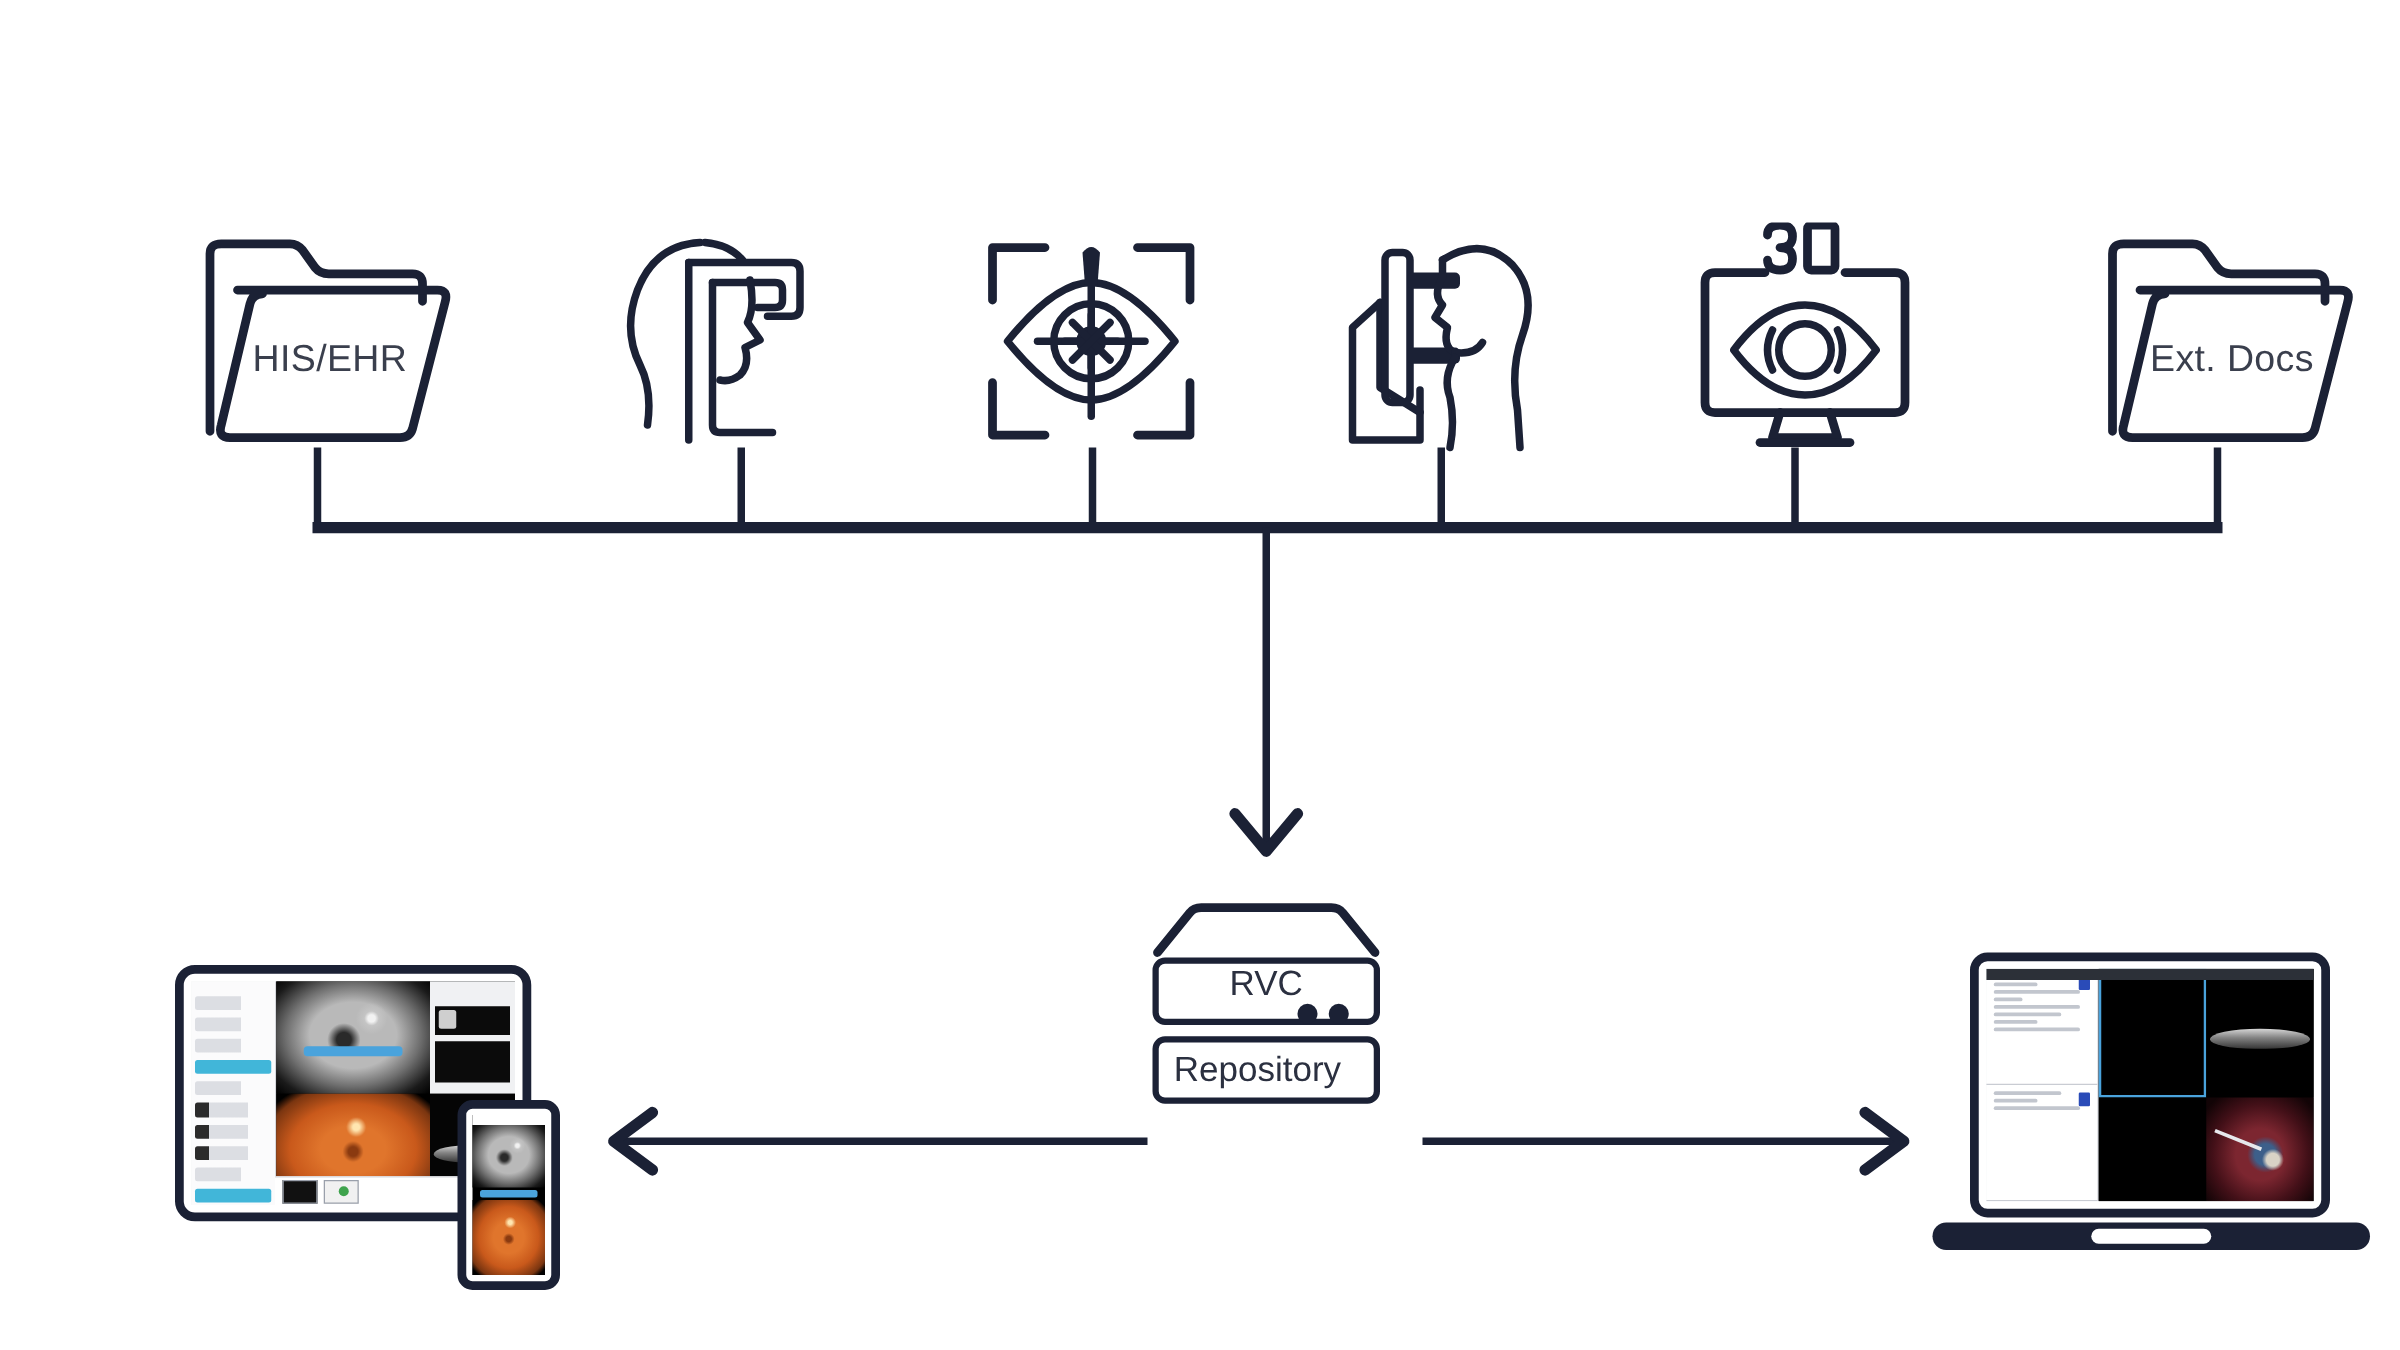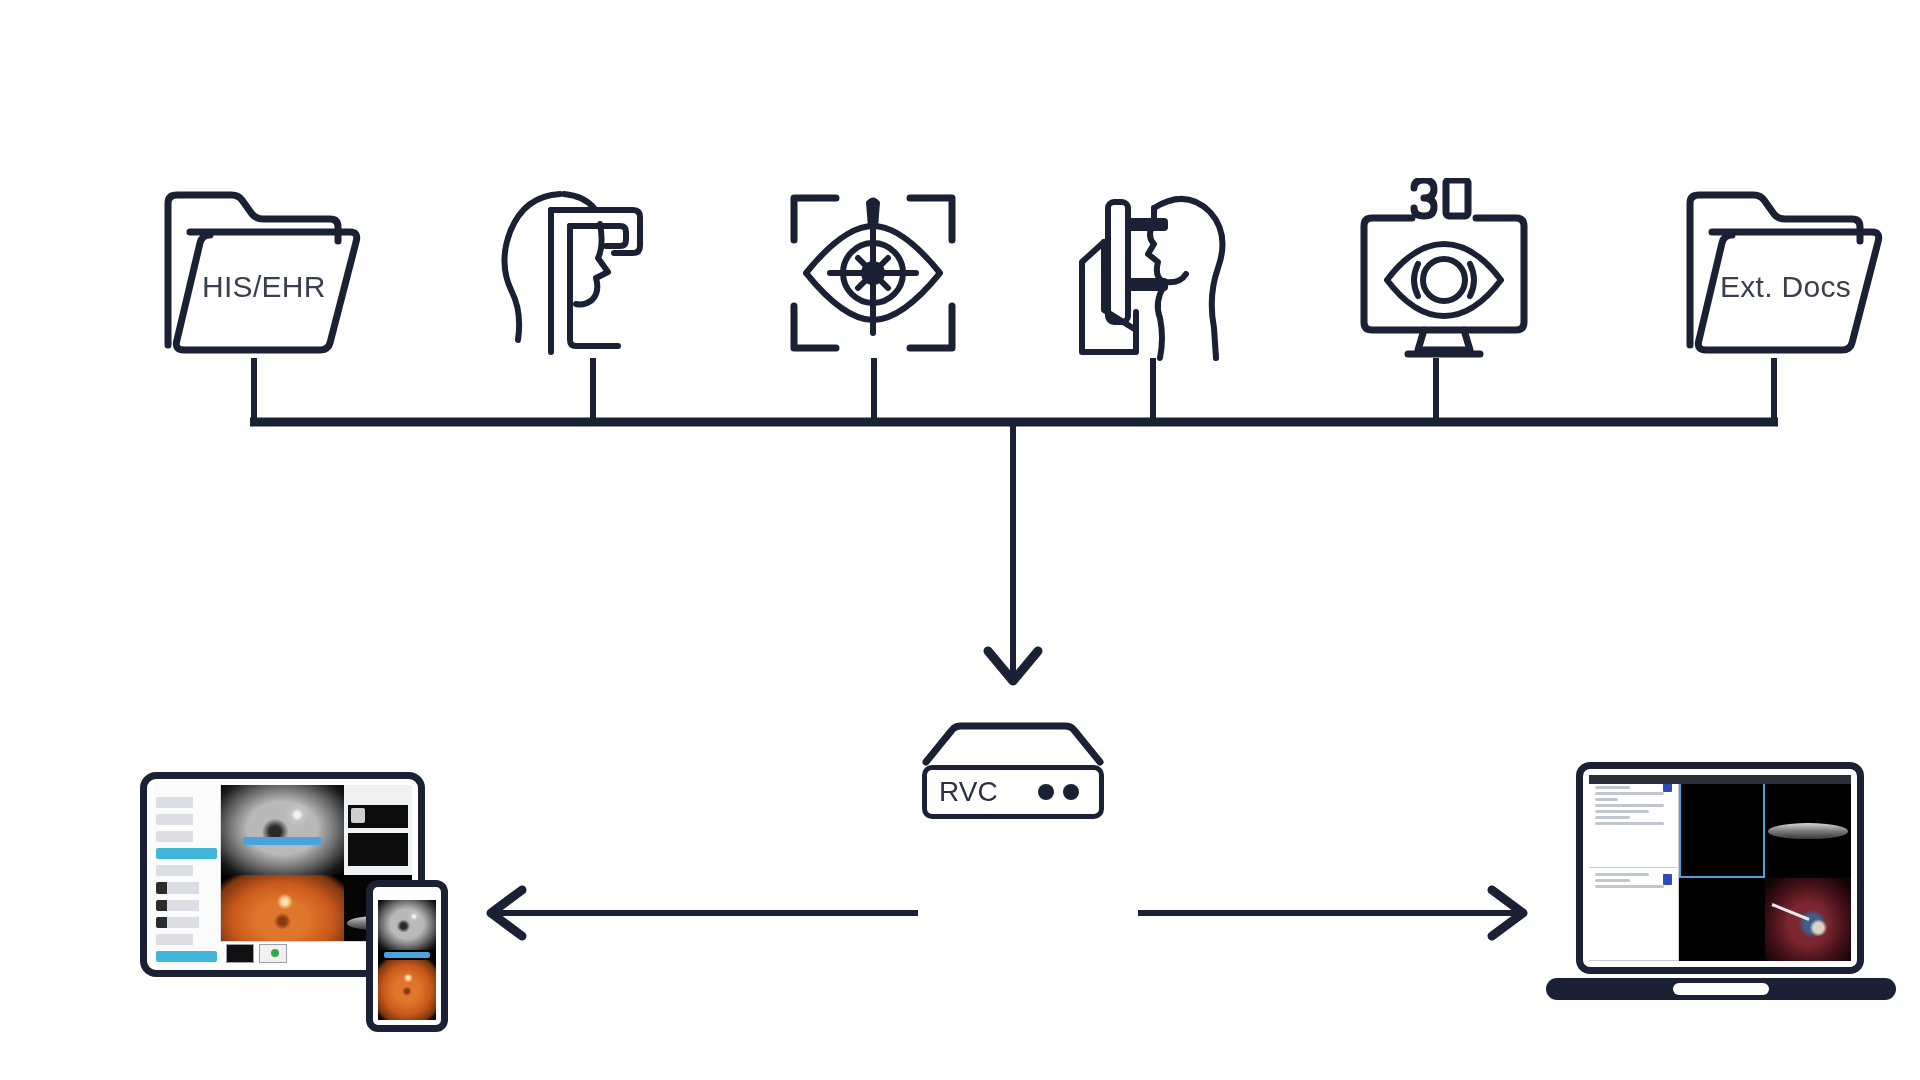--- a/index.html
+++ b/index.html
@@ -102,21 +102,21 @@
     border: 5px solid #1b2135;
     border-radius: 10px;
     background: #ffffff;
     display: flex;
     align-items: center;
     padding: 0 12px;
     margin-top: 9px;
     font-size: 28px;
     color: #2b3040;
   }
-  .server-row.first { margin-top: -5px; }
+  .server-row.first { margin-top: -5px; flex-direction: column; }
   .server-row-label { flex: 0 0 auto; }
   .server-leds {
     margin-left: auto;
     display: flex;
     gap: 9px;
     padding-right: 8px;
   }
   .led {
     width: 16px;
     height: 16px;
@@ -462,20 +462,23 @@
   <div class="server-stack">
     <svg class="server-lid" viewBox="0 0 190 44">
       <path class="ink" d="M 8 40 L 34 8 Q 37 4 43 4 L 147 4 Q 153 4 156 8 L 182 40"></path>
     </svg>
     <div class="server-row first">
       <span class="server-row-label">RVC</span>
       <span class="server-leds">
         <span class="led"></span>
         <span class="led"></span>
       </span>
+    </div>
+    <div class="server-row">
+      <span class="server-row-label">Repository</span>
     </div>
   </div>
 
   <div class="device-frame tablet">
     <div class="screen-inner">
       <div class="app-sidebar">
         <div class="side-row"></div>
         <div class="side-row"></div>
         <div class="side-row"></div>
         <div class="side-row sel"></div>

